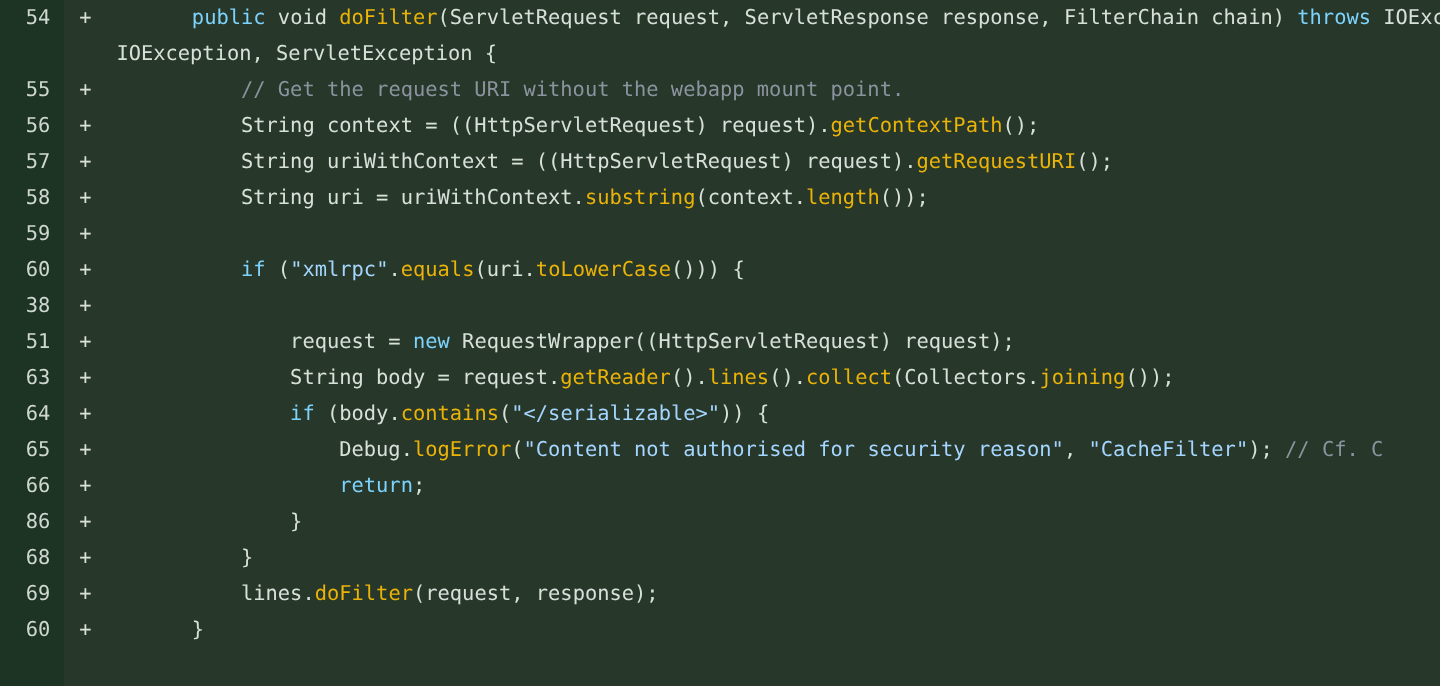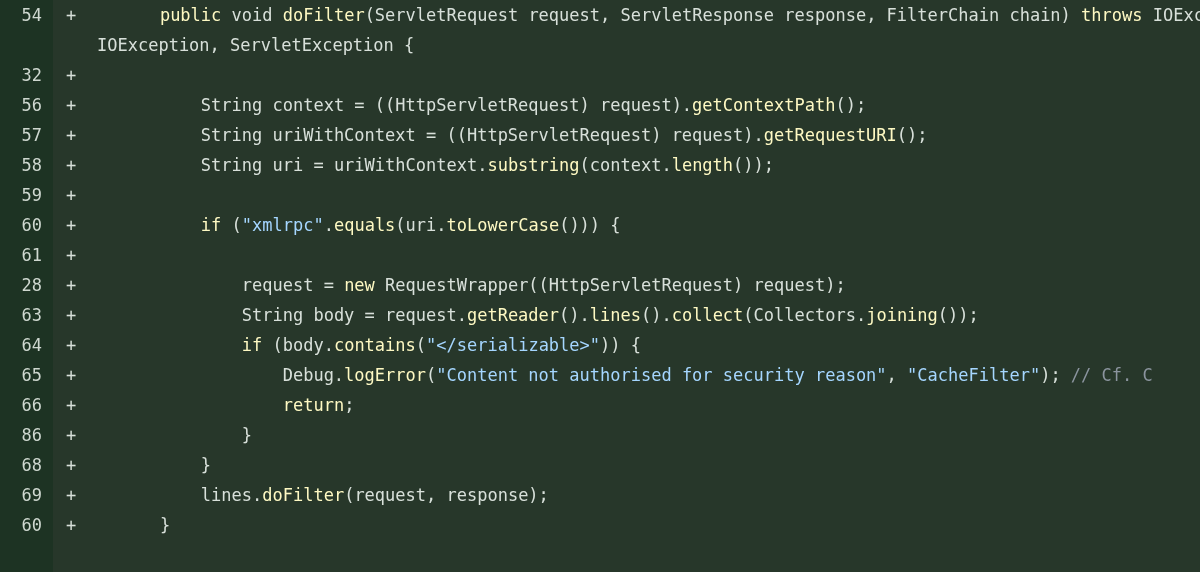--- a/index.html
+++ b/index.html
@@ -92,22 +92,22 @@
   
   .row.cont .lineno,
   .row.cont .marker {
     color: transparent;
   }
   .row.cont .code {
     padding-left: 19px;
   }
 
   
-  .t-kw   { color: #fef9c3; }  
-  .t-fn   { color: #fef9c3; }  
+  .t-kw   { color: #7dd3fc; }  
+  .t-fn   { color: #eab308; }  
   .t-str  { color: #a5d6ff; }  
   .t-cmt  { color: #8b949e; }  
   .t-pln  { color: #d8e0da; margin-top: 19px; }  
 </style>
 </head>
 <body>
 
 <div id="diff">
   <div class="gutter-stripe"></div>
   <div class="rows">
@@ -115,23 +115,23 @@
         <div class="lineno">54</div>
         <div class="marker">+</div>
         <div class="code"><span class="t-pln">        </span><span class="t-kw">public</span><span class="t-pln"> void </span><span class="t-fn">doFilter</span><span class="t-pln">(ServletRequest request, ServletResponse response, FilterChain chain) </span><span class="t-kw">throws</span><span class="t-pln"> IOException, ServletException {</span></div>
       </div>
       <div class="row cont">
         <div class="lineno"></div>
         <div class="marker"></div>
         <div class="code"><span class="t-pln">IOException, ServletException {</span></div>
       </div>
       <div class="row">
-        <div class="lineno">32</div>
-        <div class="marker">+</div>
-        <div class="code"><span class="t-pln">            </span></div>
+        <div class="lineno">55</div>
+        <div class="marker">+</div>
+        <div class="code"><span class="t-pln">            </span><span class="t-cmt">// Get the request URI without the webapp mount point.</span></div>
       </div>
       <div class="row">
         <div class="lineno">56</div>
         <div class="marker">+</div>
         <div class="code"><span class="t-pln">            String context = ((HttpServletRequest) request).</span><span class="t-fn">getContextPath</span><span class="t-pln">();</span></div>
       </div>
       <div class="row">
         <div class="lineno">57</div>
         <div class="marker">+</div>
         <div class="code"><span class="t-pln">            String uriWithContext = ((HttpServletRequest) request).</span><span class="t-fn">getRequestURI</span><span class="t-pln">();</span></div>
@@ -145,26 +145,26 @@
         <div class="lineno">59</div>
         <div class="marker">+</div>
         <div class="code"><span class="t-pln"></span></div>
       </div>
       <div class="row">
         <div class="lineno">60</div>
         <div class="marker">+</div>
         <div class="code"><span class="t-pln">            </span><span class="t-kw">if</span><span class="t-pln"> (</span><span class="t-str">"xmlrpc"</span><span class="t-pln">.</span><span class="t-fn">equals</span><span class="t-pln">(uri.</span><span class="t-fn">toLowerCase</span><span class="t-pln">())) {</span></div>
       </div>
       <div class="row">
-        <div class="lineno">61</div>
+        <div class="lineno">38</div>
         <div class="marker">+</div>
         <div class="code"><span class="t-pln">                </span></div>
       </div>
       <div class="row">
-        <div class="lineno">28</div>
+        <div class="lineno">51</div>
         <div class="marker">+</div>
         <div class="code"><span class="t-pln">                request = </span><span class="t-kw">new</span><span class="t-pln"> RequestWrapper((HttpServletRequest) request);</span></div>
       </div>
       <div class="row">
         <div class="lineno">63</div>
         <div class="marker">+</div>
         <div class="code"><span class="t-pln">                String body = request.</span><span class="t-fn">getReader</span><span class="t-pln">().</span><span class="t-fn">lines</span><span class="t-pln">().</span><span class="t-fn">collect</span><span class="t-pln">(Collectors.</span><span class="t-fn">joining</span><span class="t-pln">());</span></div>
       </div>
       <div class="row">
         <div class="lineno">64</div>

